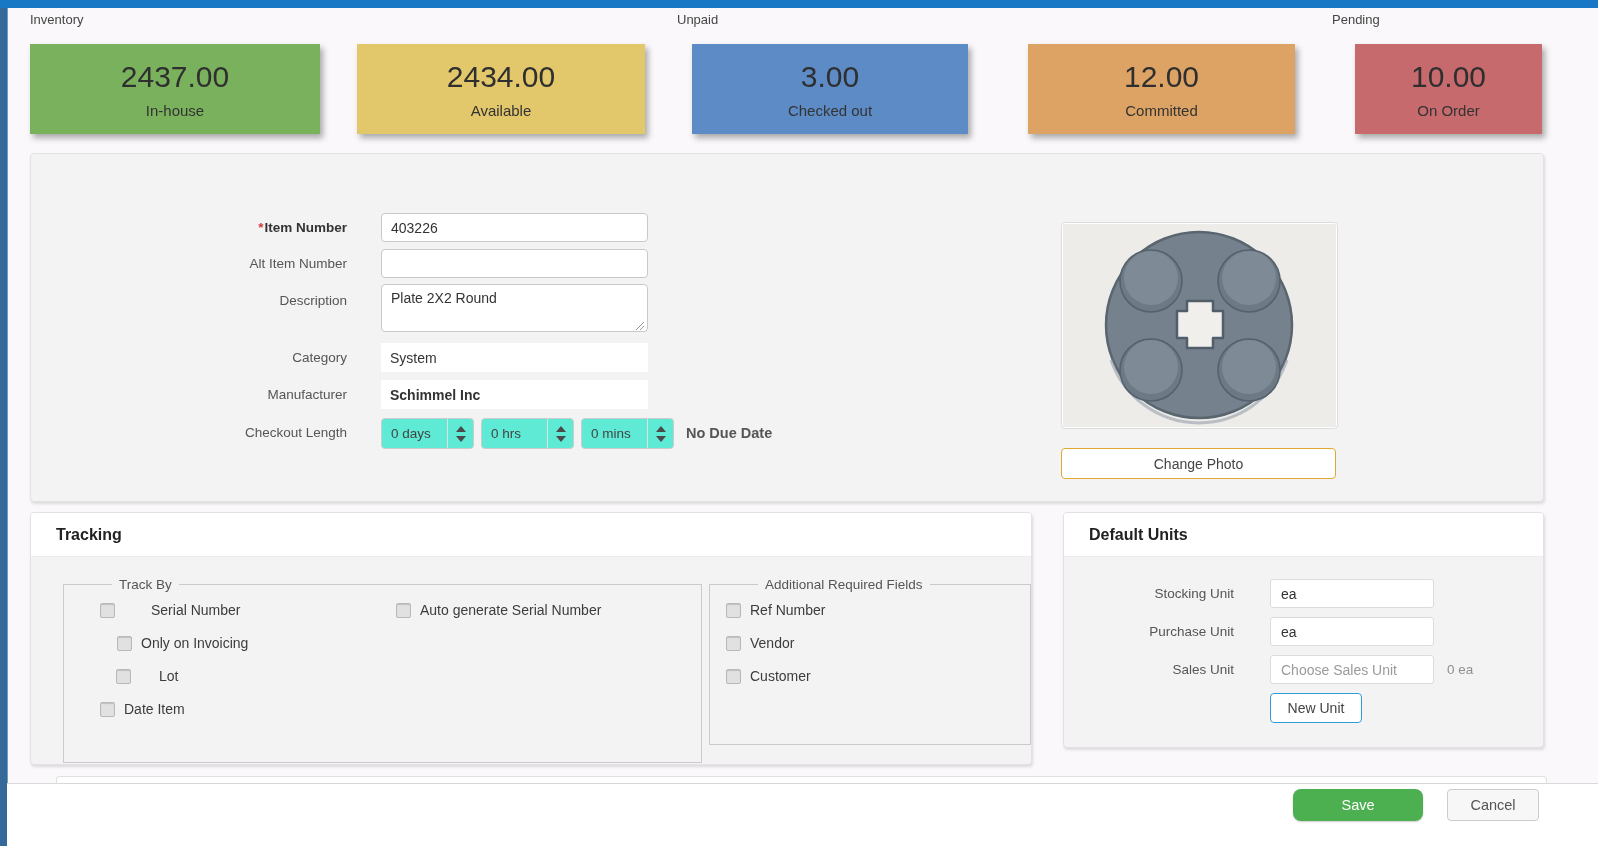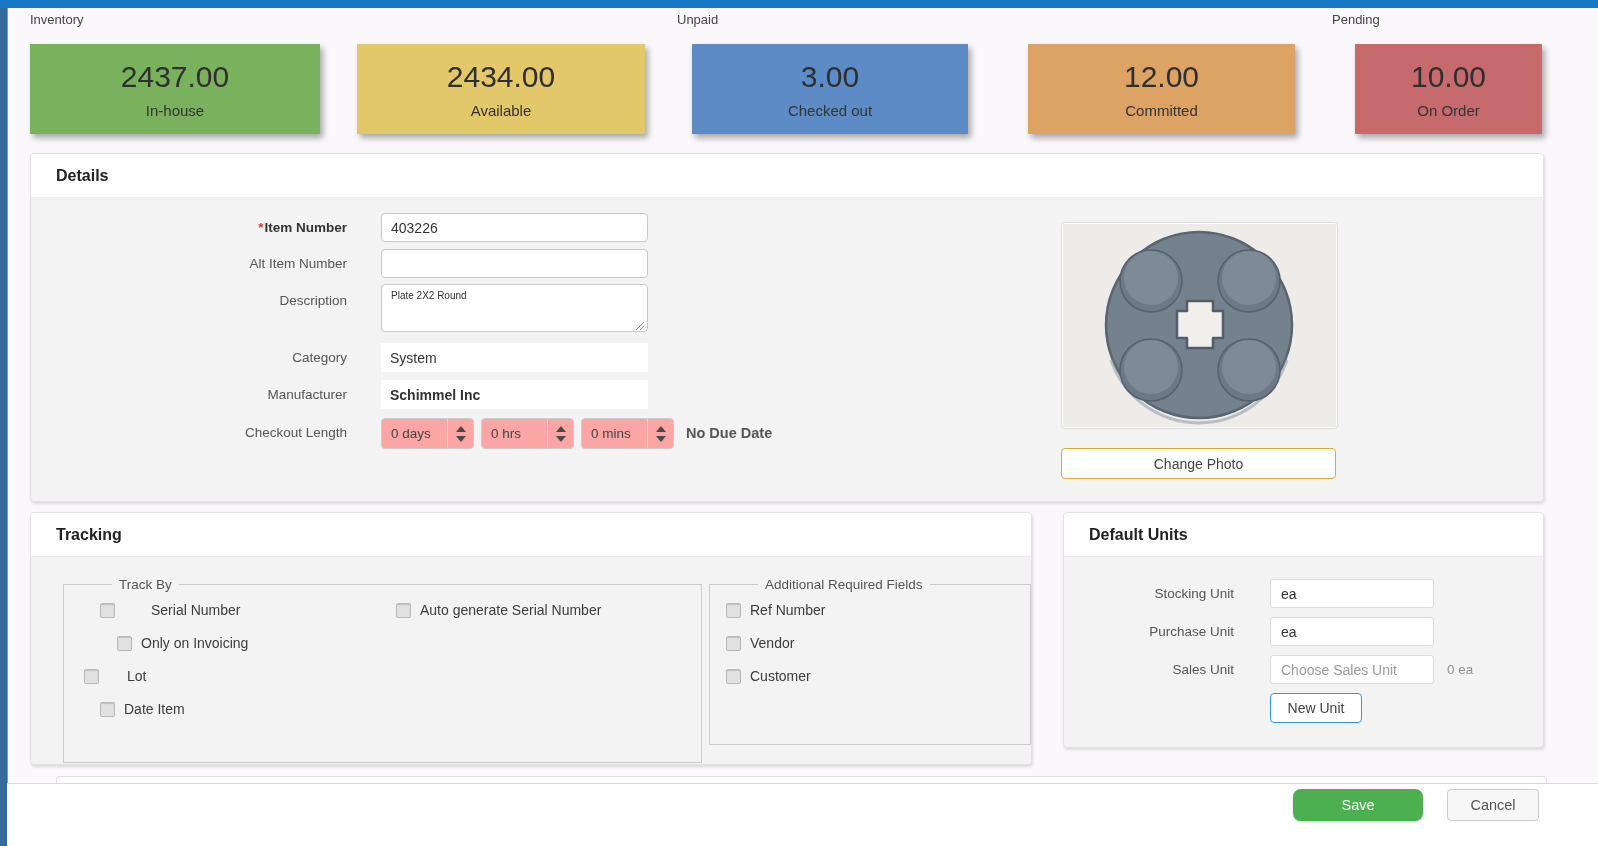--- a/index.html
+++ b/index.html
@@ -30,27 +30,27 @@
   
   .flabel{position:absolute;width:316px;text-align:right;font-size:13.5px;color:#555;}
   .flabel.bold{font-weight:bold;color:#333;}
   .req{color:#d23b3b;margin-right:1px;}
   .tinput{position:absolute;left:350px;width:267px;height:29px;background:#fff;
           border:1px solid #c9c9c9;border-radius:4px;font-size:14px;color:#333;
           padding:0 9px;box-sizing:border-box;font-family:inherit;}
   .tinput.plain{border:none;border-radius:0;}
   .tinput.semibold{font-weight:600;}
   textarea.tarea{position:absolute;left:350px;width:267px;height:48px;background:#fff;
-          border:1px solid #c9c9c9;border-radius:4px;font-size:10px;color:#333;
+          border:1px solid #c9c9c9;border-radius:4px;font-size:14px;color:#333;
           padding:5px 9px;box-sizing:border-box;resize:none;font-family:inherit;}
   .grip{position:absolute;left:604px;width:9px;height:9px;pointer-events:none;
         background:repeating-linear-gradient(135deg,#999 0 1px,transparent 1px 3.2px);
         clip-path:polygon(100% 0,100% 100%,0 100%);}
   
-  .spin{position:absolute;width:93px;height:31px;background:#fca5a5;border:1px solid #ccc;
+  .spin{position:absolute;width:93px;height:31px;background:#5eead4;border:1px solid #ccc;
         border-radius:4px;display:flex;box-sizing:border-box;}
   .spin-val{flex:1;font-size:13.5px;color:#444;line-height:29px;padding-left:9px;}
   .spin-btns{width:25px;border-left:1px solid #e0e0e0;display:flex;flex-direction:column;
              align-items:center;justify-content:center;gap:4px;cursor:pointer;}
   .tri-up{width:0;height:0;border-left:5px solid transparent;border-right:5px solid transparent;
           border-bottom:6px solid #4a4a4a;}
   .tri-down{width:0;height:0;border-left:5px solid transparent;border-right:5px solid transparent;
           border-top:6px solid #4a4a4a;}
   .nodue{position:absolute;font-size:14.5px;font-weight:bold;color:#555;}
   
@@ -111,23 +111,20 @@
   <div class="card card-3" style="background-color: rgb(221, 163, 101);">
     <div class="card-value">12.00</div>
     <div class="card-label">Committed</div>
   </div>
   <div class="card card-4" style="background-color: rgb(198, 106, 110);">
     <div class="card-value">10.00</div>
     <div class="card-label">On Order</div>
   </div>
 
   <div class="panel" id="details-panel">
-    <div class="panel-header">
-      <span>Details</span>
-    </div>
 
     <div class="flabel bold" style="top:66px;">
       <span class="req">*</span><span>Item Number</span>
     </div>
     <input class="tinput" style="top: 59px;" type="text" value="403226">
 
     <div class="flabel" style="top:102px;">Alt Item Number</div>
     <input class="tinput" style="top: 95px;" type="text" value="">
 
     <div class="flabel" style="top:139px;">Description</div>
@@ -198,21 +195,21 @@
         <span class="cbl">Serial Number</span>
       </div>
       <div class="cbrow" style="left:332px;top:8px;">
         <span class="cb"></span>
         <span class="cbl">Auto generate Serial Number</span>
       </div>
       <div class="cbrow" style="left:53px;top:41px;">
         <span class="cb"></span>
         <span class="cbl">Only on Invoicing</span>
       </div>
-      <div class="cbrow" style="left:20px;top:74px;gap:28px;">
+      <div class="cbrow" style="left:52px;top:74px;gap:28px;">
         <span class="cb"></span>
         <span class="cbl">Lot</span>
       </div>
       <div class="cbrow" style="left:36px;top:107px;">
         <span class="cb"></span>
         <span class="cbl">Date Item</span>
       </div>
     </fieldset>
 
     <fieldset class="fset" id="fset-addl">

